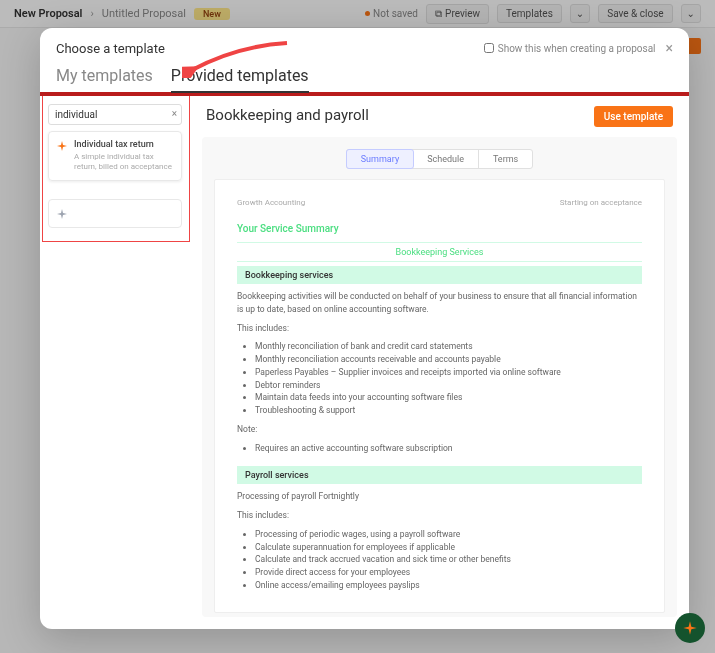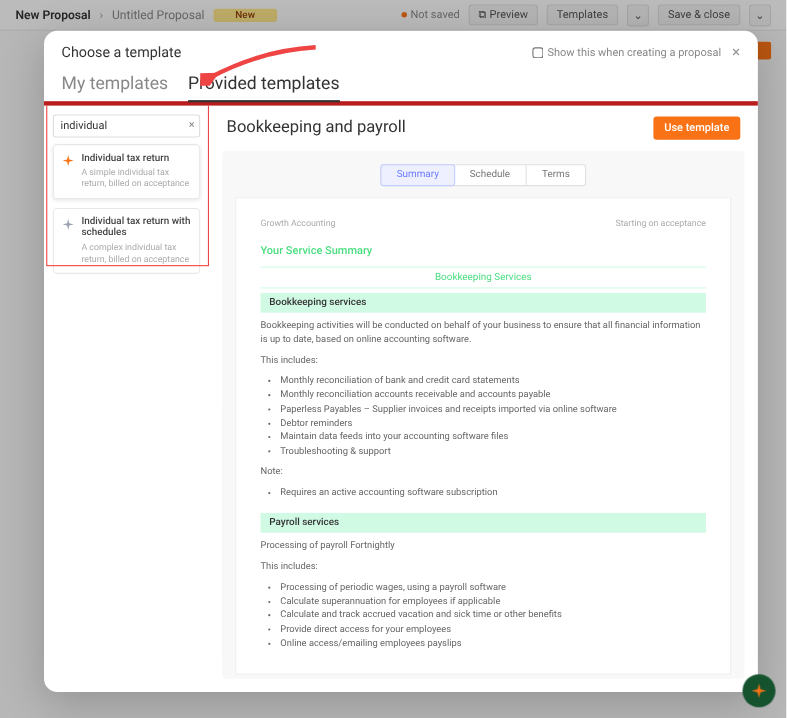--- a/index.html
+++ b/index.html
@@ -2,41 +2,41 @@
 <html><head>
 <meta charset="utf-8">
 <style>
 *{box-sizing:border-box;margin:0;padding:0;font-family:-apple-system,BlinkMacSystemFont,"Segoe UI",Roboto,sans-serif}
 body{background:#f5f5f5;width:715px;height:653px;overflow:hidden;position:relative;font-size:11px}
 .backdrop{position:absolute;inset:0;background:rgba(0,0,0,.25)}
 .topbar{position:absolute;top:0;left:0;right:0;height:28px;background:#fafafa;border-bottom:1px solid #e5e5e5;display:flex;align-items:center;padding:0 14px;gap:8px}
 .crumb-strong{font-weight:600;color:#333}
 .crumb-sep{color:#999}
 .crumb-title{color:#888}
-.badge-new{background:#fde68a;color:#92400e;font-size:9px;padding:1px 20px;border-radius:3px;font-weight:500}
+.badge-new{background:#fde68a;color:#92400e;font-size:9px;padding:1px 9px;border-radius:3px;font-weight:500}
 .tb-spacer{flex:1}
 .dot-orange{width:5px;height:5px;background:#f97316;border-radius:50%;display:inline-block;margin-right:3px}
 .tb-status{color:#888;font-size:10px;display:flex;align-items:center}
 .tb-btn{background:#f0f0f0;border:1px solid #ddd;padding:3px 8px;font-size:10px;color:#555;border-radius:3px;display:flex;align-items:center;gap:3px}
 .tb-btn.ch{padding:3px 5px}
 .modal{position:absolute;top:28px;left:40px;right:26px;bottom:24px;background:#fff;border-radius:12px;box-shadow:0 10px 40px rgba(0,0,0,.2);display:flex;flex-direction:column;overflow:hidden}
 .m-header{padding:12px 16px 0;display:flex;align-items:center}
 .m-title{font-size:13px;color:#333;flex:1}
 .m-check{font-size:10px;color:#888;display:flex;align-items:center;gap:4px}
 .m-close{margin-left:10px;color:#999;font-size:14px;cursor:pointer}
 .m-tabs{display:flex;gap:18px;padding:10px 16px 0;border-bottom:4px solid #b91c1c;font-size:16px;position:relative}
 .m-tab{color:#888;padding-bottom:6px}
 .m-tab.active{color:#333;border-bottom:2px solid #333;margin-bottom:-1px}
 .m-body{flex:1;display:flex;overflow:hidden}
 .sidebar{width:150px;padding:8px;border-right:0;position:relative}
 .red-box{position:absolute;top:-29px;left:2px;width:148px;height:175px;border:1.5px solid #ef4444;pointer-events:none}
 .search-wrap{position:relative;margin-bottom:6px}
 .search{width:100%;border:1px solid #ddd;border-radius:3px;padding:4px 18px 4px 6px;font-size:10px;color:#333}
 .search-x{position:absolute;right:5px;top:4px;color:#888;font-size:10px}
-.cards{display:flex;flex-direction:column;gap:8px}
+.cards{display:flex;flex-direction:column;gap:18px}
 .card{border:1px solid #e8e8e8;border-radius:4px;padding:7px;display:flex;gap:6px}
 .card.active{box-shadow:0 1px 3px rgba(0,0,0,.08)}
 .spark{flex-shrink:0;width:12px;height:12px;margin-top:1px}
 .spark svg{width:12px;height:12px}
 .card-t{font-size:9px;color:#444;font-weight:500;line-height:1.2}
 .card-d{font-size:8px;color:#aaa;line-height:1.3;margin-top:2px}
 .preview{flex:1;display:flex;flex-direction:column;overflow:hidden}
 .pv-head{display:flex;align-items:flex-start;padding:10px 16px}
 .pv-title{font-size:15px;color:#333;flex:1}
 .use-btn{background:#f97316;color:#fff;border:none;padding:5px 10px;font-size:10px;border-radius:3px;font-weight:500}
@@ -113,24 +113,20 @@
               </svg></span>
           <div>
               <div class="card-t">Individual tax return</div>
               <div class="card-d">A simple individual tax return, billed on acceptance</div>
             </div>
         </div>
         <div class="card">
           <span class="spark"><svg viewBox="0 0 24 24">
                 <path fill="#9ca3af" d="M12 2l2 8 8 2-8 2-2 8-2-8-8-2 8-2z"></path>
               </svg></span>
-          <div>
-              <div class="card-t">Individual tax return with schedules</div>
-              <div class="card-d">A complex individual tax return, billed on acceptance</div>
-            </div>
         </div>
       </div>
     </div>
     <div class="preview">
       <div class="pv-head">
         <div class="pv-title">Bookkeeping and payroll</div>
         <button class="use-btn">Use template</button>
       </div>
       <div class="pv-body">
         <div class="seg">

